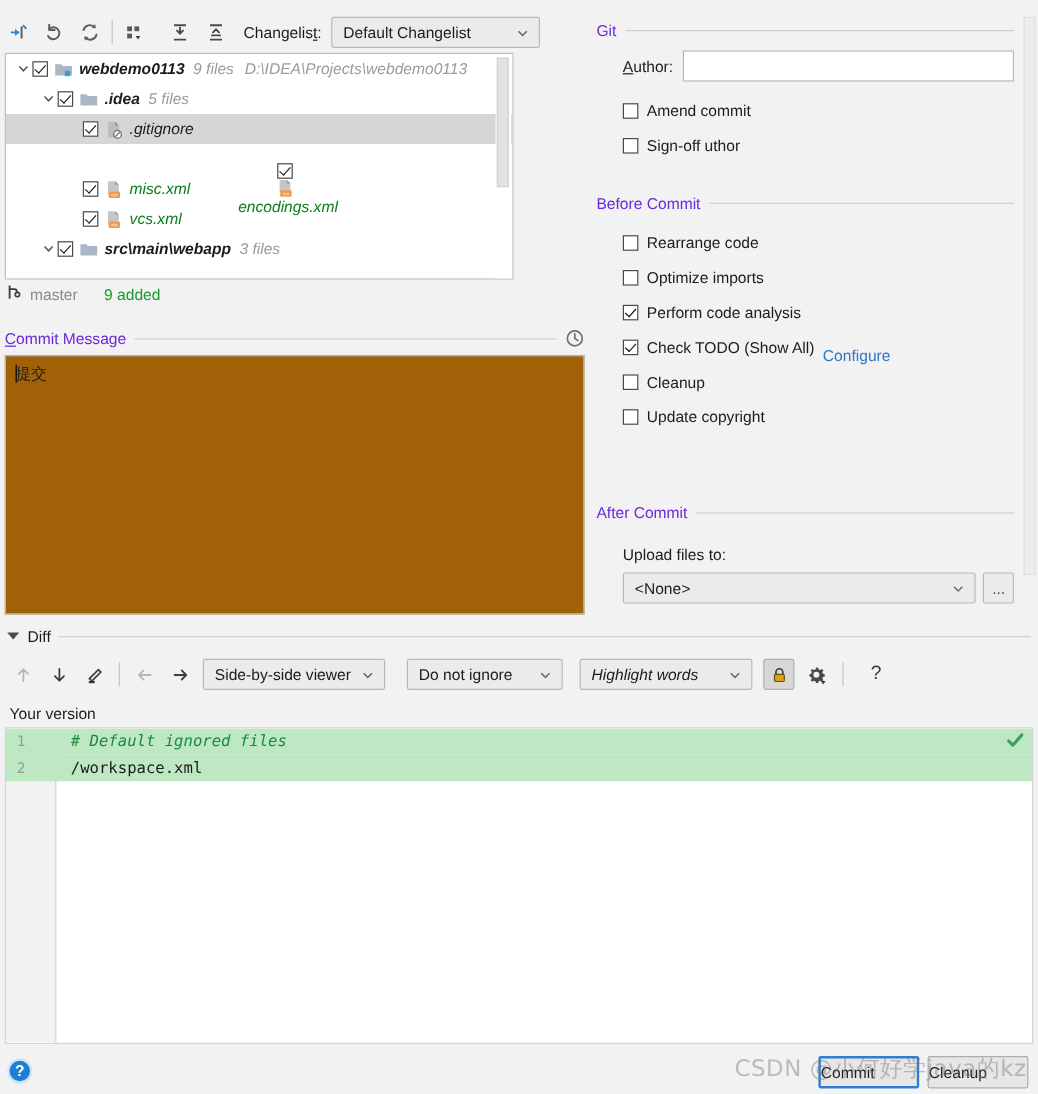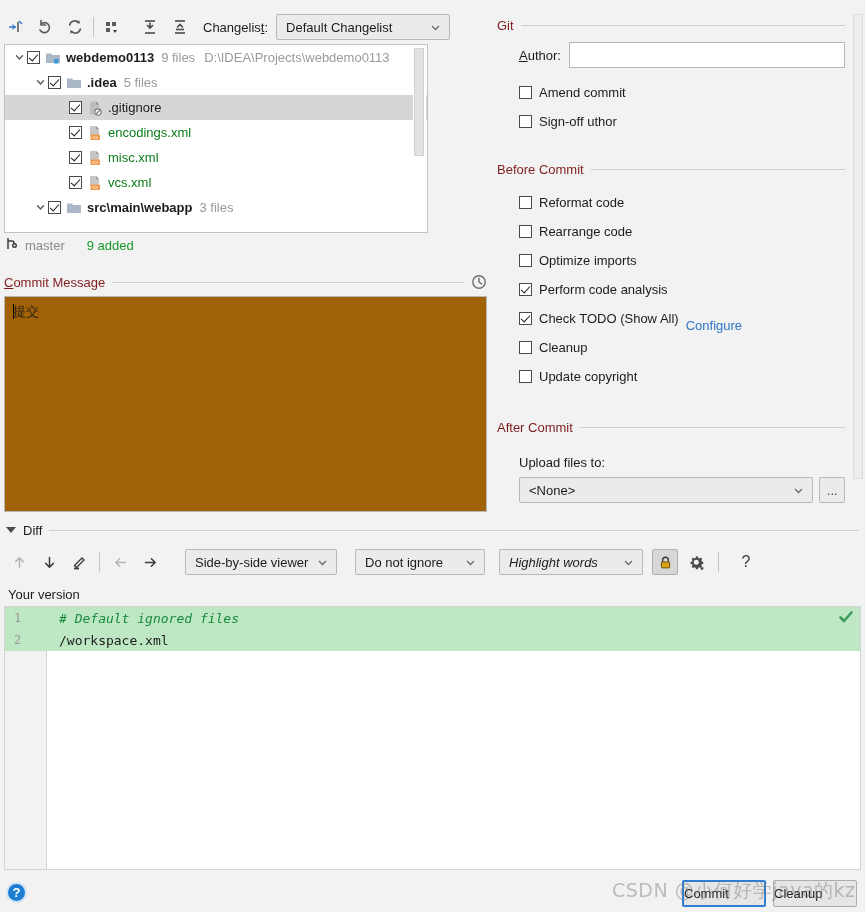--- a/index.html
+++ b/index.html
@@ -30,21 +30,21 @@
     height:26px; background:#ebebeb; border:1px solid #b8b8b8; border-radius:2px;
     display:inline-flex; align-items:center; padding:0 6px 0 9px; font-size:13px;
     color:#1c1c1c; position:relative; white-space:nowrap;
   }
   .combo .cb-txt { flex:1; }
   .combo .cb-arr { width:16px; display:flex; align-items:center; justify-content:center; color:#6b6b6b; }
 
   
   .tree-box {
     position:absolute; left:4px; top:44px; width:424px; height:189px;
-    background:#ffffff; border:1px solid #c0c0c0; overflow:hidden;
+    background:#ffffff; border:1px solid #c0c0c0; overflow:hidden;font-style:italic;
   }
   .tree-row { height:25px; display:flex; align-items:center; padding-left:6px; white-space:nowrap; position:relative; }
   .tree-row.selected { background:#d6d6d6; }
   .tw { display:inline-flex; align-items:center; justify-content:center; width:16px; height:16px; color:#4a4a4a; flex:none; }
   .cbx { width:13px; height:13px; border:1px solid #4a4a4a; background:#fff; display:inline-flex;
          align-items:center; justify-content:center; margin-right:5px; flex:none; position:relative; }
   .cbx.checked::after {
     content:""; position:absolute; left:3px; top:0px; width:4px; height:8px;
     border:solid #1c1c1c; border-width:0 1.6px 1.6px 0; transform:rotate(42deg);
   }
@@ -55,21 +55,21 @@
   .path { color:#9a9a9a; font-size:13px; margin-left:9px; }
   .ic { width:16px; height:16px; margin-right:5px; flex:none; display:inline-block; position:relative; }
 
   .tree-scroll { position:absolute; right:1px; top:1px; width:13px; height:187px; background:#ffffff; }
   .tree-thumb { position:absolute; right:2px; top:2px; width:10px; height:108px; background:#e2e2e2; border:1px solid #d2d2d2; }
 
   .branch-bar { position:absolute; left:4px; top:234px; width:483px; height:22px; display:flex; align-items:center; }
   .branch-name { color:#8a8a8a; font-size:13px; margin-left:6px; }
   .branch-stat { color:#1a9a2e; font-size:13px; margin-left:22px; }
 
-  .sec-head { display:flex; align-items:center; font-size:13px; color:#7f1d1d; }
+  .sec-head { display:flex; align-items:center; font-size:13px; color:#6d28d9; }
   .sec-head .ln { flex:1; height:1px; background:#cfcfcf; margin-left:7px; }
 
   .msg-head { position:absolute; left:4px; top:274px; width:483px; height:18px; }
   .msg-box { position:absolute; left:4px; top:296px; width:483px; height:216px; background:#a16207; border:1px solid #b8b8b8; }
   .msg-text { padding:6px 8px; font-size:13px; color:#1c1c1c; font-family:"DejaVu Sans", sans-serif; }
   .caret { display:inline-block; width:1px; height:15px; background:#000; vertical-align:-3px; margin-right:-1px; }
 
   
   .right-col { position:absolute; left:490px; top:0; width:375px; height:513px; background:#f2f2f2; }
   .rc-inner { position:absolute; left:0; top:0; width:362px; height:513px; }
@@ -84,21 +84,21 @@
   .small-btn { width:26px; height:26px; background:#ebebeb; border:1px solid #b8b8b8; border-radius:2px;
                display:inline-flex; align-items:center; justify-content:center; font-size:13px; color:#4a4a4a; }
 
   
   .diff-wrap { position:absolute; left:0; top:513px; width:865px; height:362px; background:#f2f2f2; }
   .diff-head { position:absolute; left:6px; top:8px; width:853px; height:18px; display:flex; align-items:center; }
   .tri { width:0; height:0; border-left:5px solid transparent; border-right:5px solid transparent;
          border-top:6px solid #4a4a4a; margin-right:7px; }
   .diff-tb { position:absolute; left:4px; top:32px; width:857px; height:34px; display:flex; align-items:center; }
   .dt-btn { width:30px; height:30px; display:flex; align-items:center; justify-content:center; }
-  .dt-combo { margin-left:20px; }
+  .dt-combo { margin-left:4px; }
   .toggle-btn { width:26px; height:26px; background:#d7d7d7; border:1px solid #b0b0b0; border-radius:2px;
                 display:flex; align-items:center; justify-content:center; margin-left:9px; }
   .gear-btn { width:28px; height:28px; display:flex; align-items:center; justify-content:center; margin-left:4px; position:relative; }
   .help-q { width:26px; height:26px; display:flex; align-items:center; justify-content:center; font-size:16px; color:#3c3c3c; margin-left:10px; }
 
   .ver-lbl { position:absolute; left:8px; top:74px; font-size:13px; color:#1c1c1c; }
   .editor { position:absolute; left:4px; top:93px; width:857px; height:264px; background:#fff; border:1px solid #d4d4d4; overflow:hidden; }
   .gutter { position:absolute; left:0; top:0; width:42px; height:262px; background:#f2f2f2; border-right:1px solid #d4d4d4; }
   .code-line { position:absolute; left:0; width:855px; height:22px; display:flex; align-items:center; }
   .ln-num { width:42px; text-align:left; padding-left:9px; color:#999; font-size:12px;
@@ -228,21 +228,21 @@
             <span class="tw"></span>
             <span class="cbx checked"></span>
             <span class="ic"><svg width="16" height="16" viewBox="0 0 16 16">
                 <path d="M3 1.5 h6 l3 3 v10 H3 z" fill="#bdbdbd"></path>
                 <path d="M9 1.5 v3 h3 z" fill="#8f8f8f"></path>
                 <circle cx="11" cy="12" r="3.2" fill="#fff" stroke="#7a7a7a" stroke-width="1.2"></circle>
                 <path d="M9 14 L13 10" stroke="#7a7a7a" stroke-width="1.2"></path>
               </svg></span>
             <span class="nm">.gitignore</span>
           </div>
-          <div class="tree-row" style="padding-left: 48px;">
+          <div class="tree-row" style="padding-left: 48px; flex-direction: column;">
             <span class="tw"></span>
             <span class="cbx checked"></span>
             <span class="ic"><svg width="16" height="16" viewBox="0 0 16 16">
                 <path d="M3 1 h6 l3 3 v7 H3 z" fill="#c6c6c6"></path>
                 <path d="M9 1 v3 h3 z" fill="#9a9a9a"></path>
                 <rect x="3.5" y="9.5" width="9.5" height="5.5" rx="1" fill="#f09a4f"></rect>
                 <text x="8.3" y="14" font-size="5" fill="#fff" text-anchor="middle" font-family="DejaVu Sans Mono, monospace">&lt;&gt;</text>
               </svg></span>
             <span class="nm green">encodings.xml</span>
           </div>
@@ -345,24 +345,20 @@
       <div class="r-sec" style="top:162px;">
         <div class="sec-head">
           <span>Before Commit</span>
           <span class="ln"></span>
         </div>
       </div>
       <div class="r-sec" style="top:188px; padding-left:22px;">
         <div id="before-chks">
             <div class="chk-row">
               <span class="cbx"></span>
-              <span>Reformat code</span>
-            </div>
-            <div class="chk-row">
-              <span class="cbx"></span>
               <span>Rearrange code</span>
             </div>
             <div class="chk-row">
               <span class="cbx"></span>
               <span>Optimize imports</span>
             </div>
             <div class="chk-row">
               <span class="cbx checked"></span>
               <span>Perform code analysis</span>
             </div>

